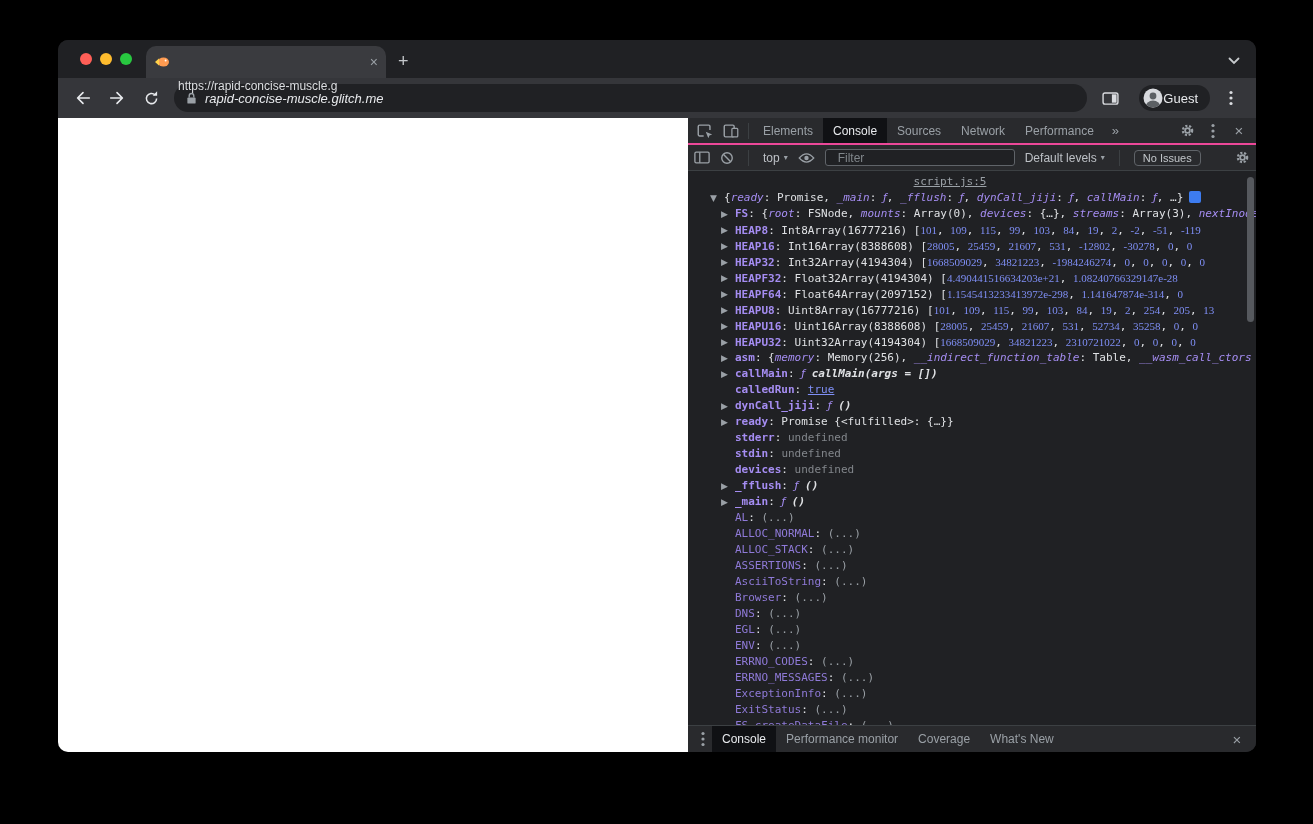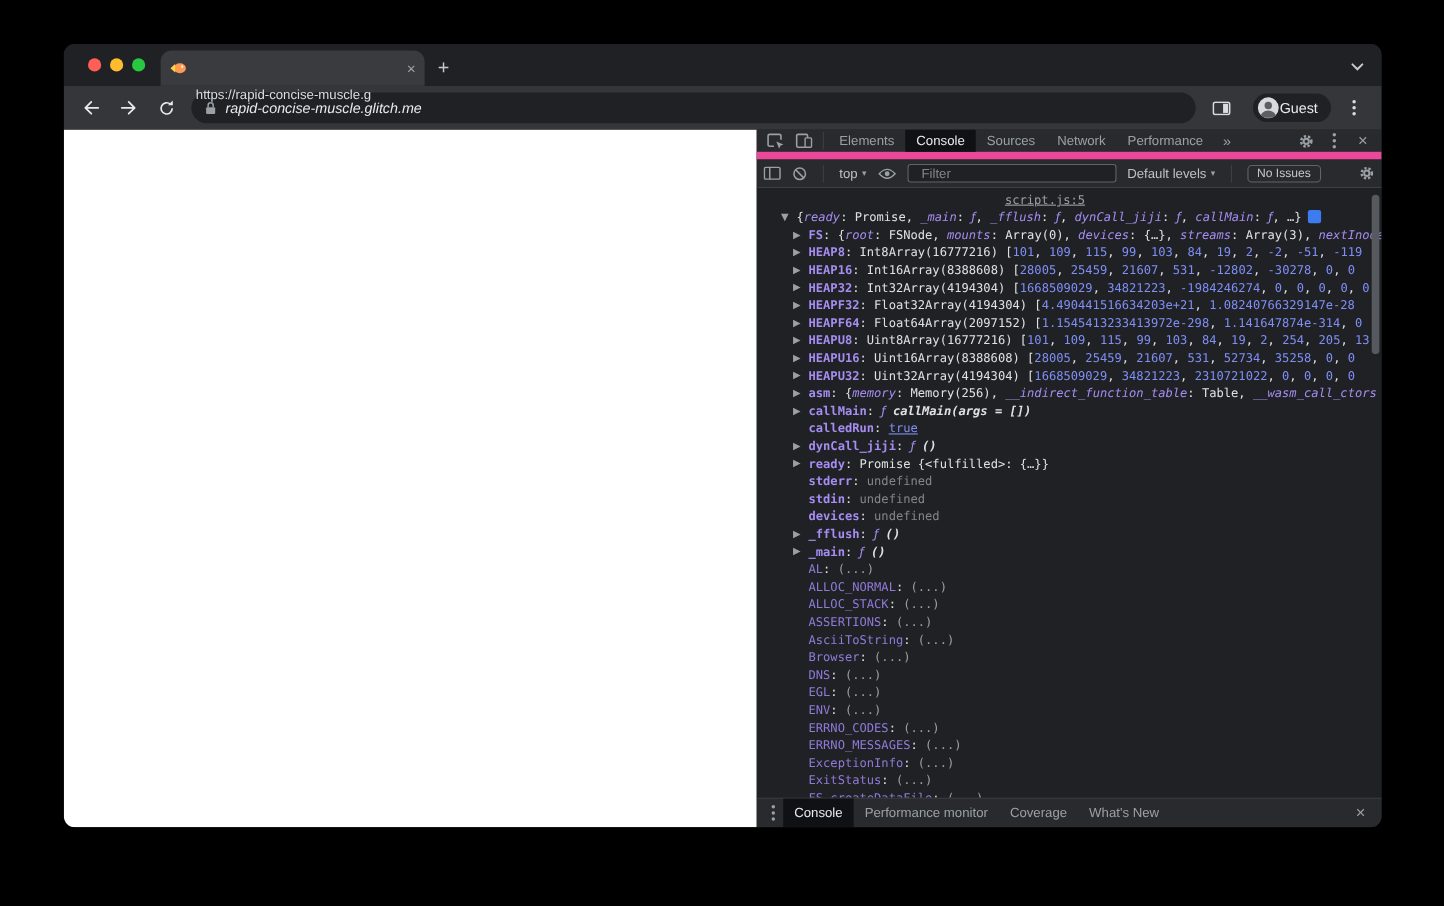--- a/index.html
+++ b/index.html
@@ -30,21 +30,21 @@
   .profile{display:flex;align-items:center;gap:0;background:#202124;border-radius:15px;
            padding:3px 12px 3px 4px;margin:0 8px;flex:none;}
   .profile-label{font-size:13px;color:#e8eaed;}
 
   
   .content{display:flex;height:634px;}
   .page{width:630px;background:#ffffff;flex:none;}
   .devtools{flex:1;display:flex;flex-direction:column;background:#202124;min-width:0;}
 
   
-  .dt-tabbar{height:27px;background:#292a2d;border-bottom:7px solid #ec4899;display:flex;
+  .dt-tabbar{height:27px;background:#292a2d;border-bottom:2px solid #ec4899;display:flex;
              align-items:center;padding:0 4px;box-sizing:border-box;flex:none;}
   .dt-iconbtn{width:26px;height:24px;display:flex;align-items:center;justify-content:center;flex:none;}
   .dt-sep{width:1px;height:16px;background:#3c4043;margin:0 4px;flex:none;}
   .dt-tabs{display:flex;height:100%;}
   .dt-tab{padding:0 10px;font-size:12px;color:#9aa0a6;height:100%;display:flex;align-items:center;flex:none;}
   .dt-tab.sel{background:#101114;color:#e8eaed;}
   .dt-more{color:#9aa0a6;font-size:13px;padding:0 8px;}
   .dt-right{margin-left:auto;display:flex;align-items:center;}
   .dt-x{color:#9aa0a6;font-size:15px;}
 
@@ -67,21 +67,21 @@
   .src-row{height:16px;line-height:16px;text-align:center;padding-right:44px;}
   .srclink{color:#9aa0a6;text-decoration:underline;}
   .crow{position:relative;height:16px;line-height:16px;white-space:nowrap;overflow:hidden;padding-left:36px;}
   .crow.lvl1{padding-left:47px;}
   .tri{position:absolute;left:22px;top:0;color:#9aa0a6;font-size:9px;font-family:"DejaVu Sans",sans-serif;}
   .lvl1 .tri{left:33px;}
   .k{color:#a58df2;font-weight:bold;}
   .k2{color:#8f7ad8;}
   .ik{color:#a58df2;font-style:italic;}
   .p{color:#dfe1e4;}
-  .n{color:#7f8ff6;}
+  .n{color:#7f8ff6;font-family:Liberation Serif, serif;}
   .b{color:#7f8ff6;text-decoration:underline;}
   .u{color:#82868b;}
   .d{color:#9aa0a6;}
   .f{color:#a58df2;font-style:italic;font-family:"DejaVu Sans",sans-serif;}
   .fi{color:#dfe1e4;font-style:italic;font-weight:bold;}
   .badge{display:inline-block;width:12px;height:12px;background:#3d7cf0;border-radius:2px;
          margin-left:6px;vertical-align:-2px;}
   .sb-track{position:absolute;right:0;top:0;bottom:0;width:11px;}
   .sb-thumb{position:absolute;right:2px;top:6px;width:7px;height:145px;background:#56595e;border-radius:4px;}
 

